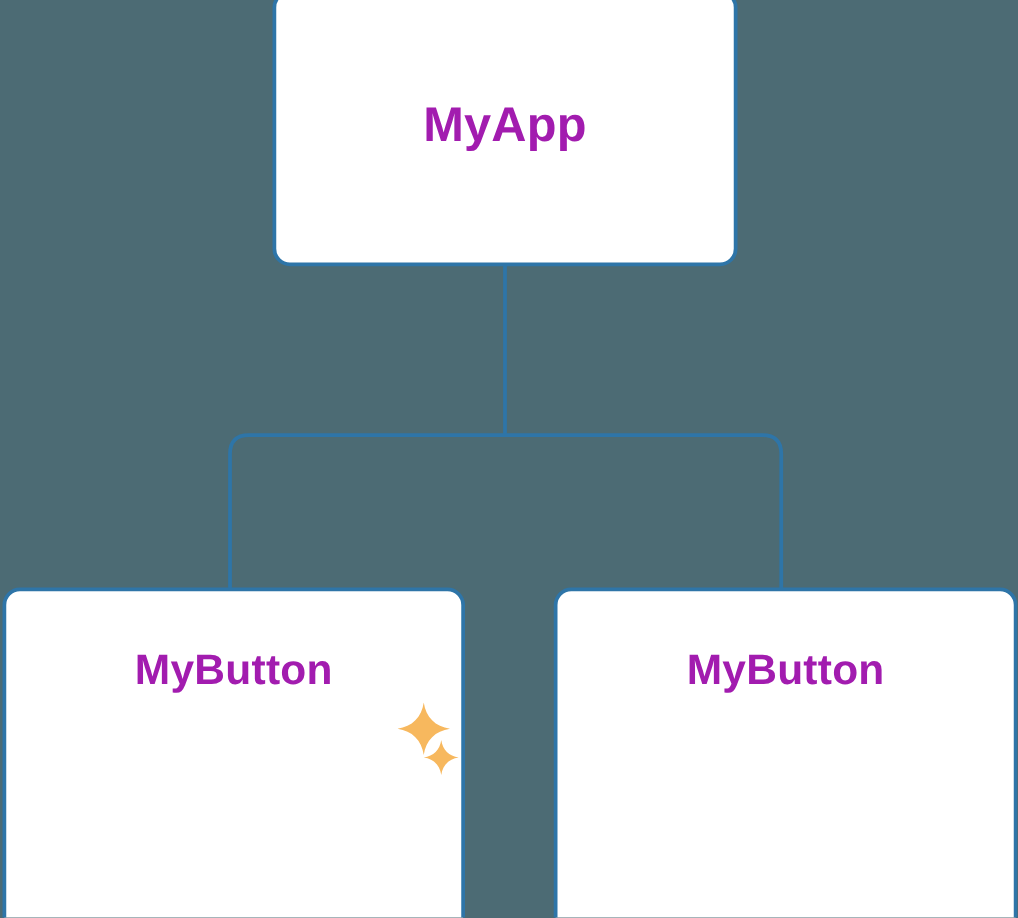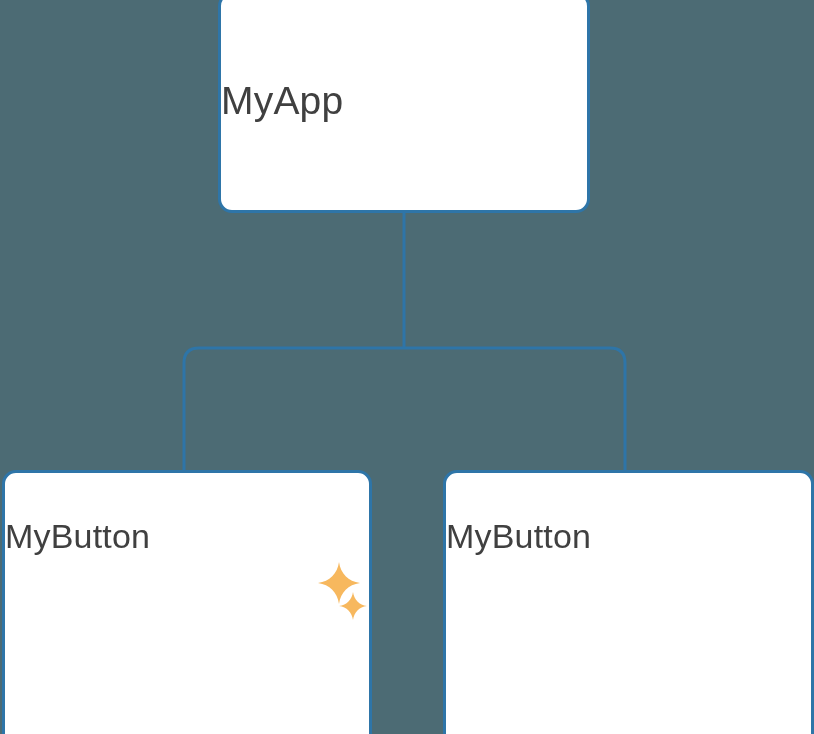--- a/index.html
+++ b/index.html
@@ -38,23 +38,23 @@
     background: #FFFFFF;
     border: 3px solid #2E75A8;
     border-radius: 14px;
     box-sizing: border-box;
   }
 
   .card-title {
     position: absolute;
     left: 0;
     width: 100%;
-    text-align: left;
-    color: #404040;
-    font-weight: 400;
+    text-align: center;
+    color: #a21caf;
+    font-weight: 700;
     letter-spacing: 0.2px;
     white-space: nowrap;
   }
 
   
   #card-root {
     left: 218px;
     top: -8px;
     width: 372px;
     height: 221px;

